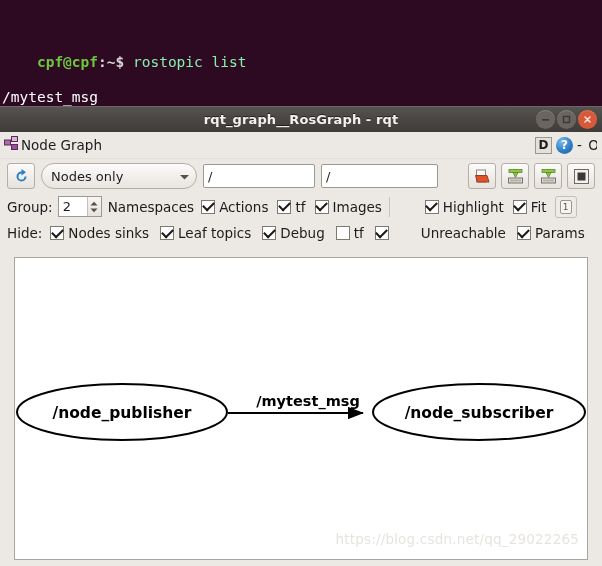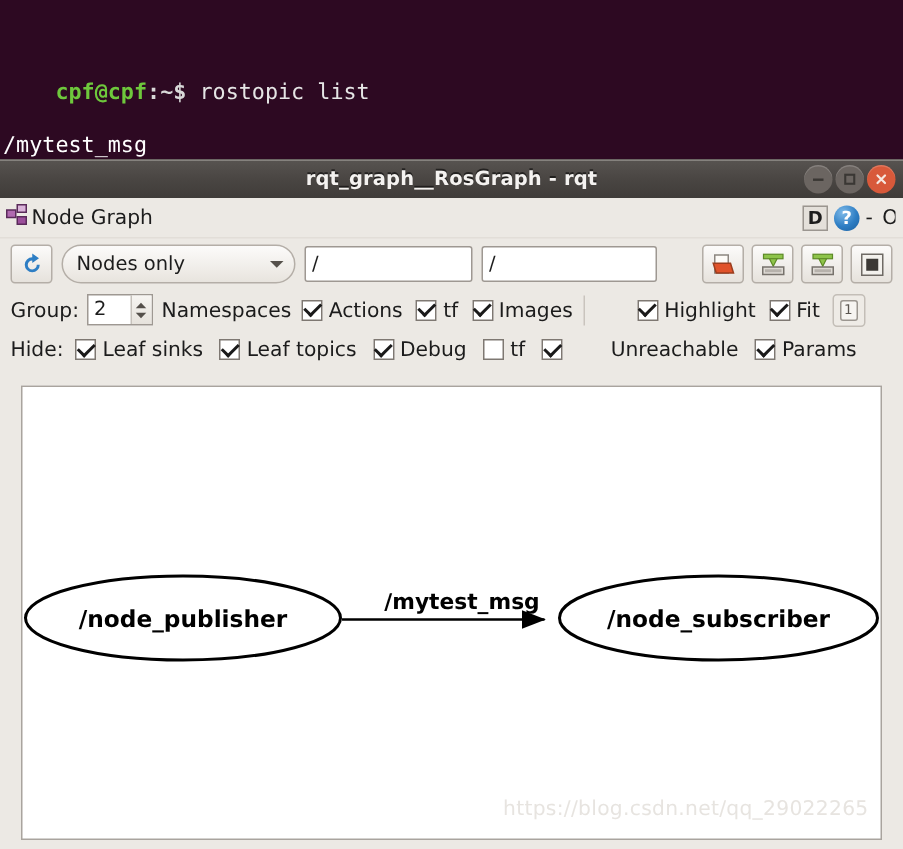--- a/index.html
+++ b/index.html
@@ -18,21 +18,21 @@
     font-size: 14.5px;
     line-height: 17.6px;
     padding: 1px 0 0 2px;
     color: #ffffff;
     overflow: hidden;
     white-space: pre;
   }
   #terminal .line { height: 17.6px; }
   #terminal .prompt { color: #6ec83c; font-weight: bold; }
   #terminal .path-seg { color: #d8d8d8; font-weight: bold; }
-  #terminal .cmd { color: #e5e5e5; }
+  #terminal .cmd { color: #86efac; }
   #terminal .out { color: #ffffff; }
 
   
   #rqt-window {
     position: absolute; left: 0; top: 106px; width: 602px; height: 536px;
     background: #ece9e4;
   }
 
   
   #titlebar {
@@ -344,21 +344,21 @@
     <div class="onebtn">
       <span class="inner">1</span>
     </div>
   </div>
 
   <div id="toolbar3">
     <span class="lbl" style="margin-right:8px;">Hide:</span>
 
     <label class="cbx-wrap" style="margin-right:11px;">
       <span class="cbx checked"></span>
-      <span>Leaf sinks</span>
+      <span>Nodes sinks</span>
     </label>
     <label class="cbx-wrap" style="margin-right:11px;">
       <span class="cbx checked"></span>
       <span>Leaf topics</span>
     </label>
     <label class="cbx-wrap" style="margin-right:11px;">
       <span class="cbx checked"></span>
       <span>Debug</span>
     </label>
     <label class="cbx-wrap" style="margin-right:11px;">

